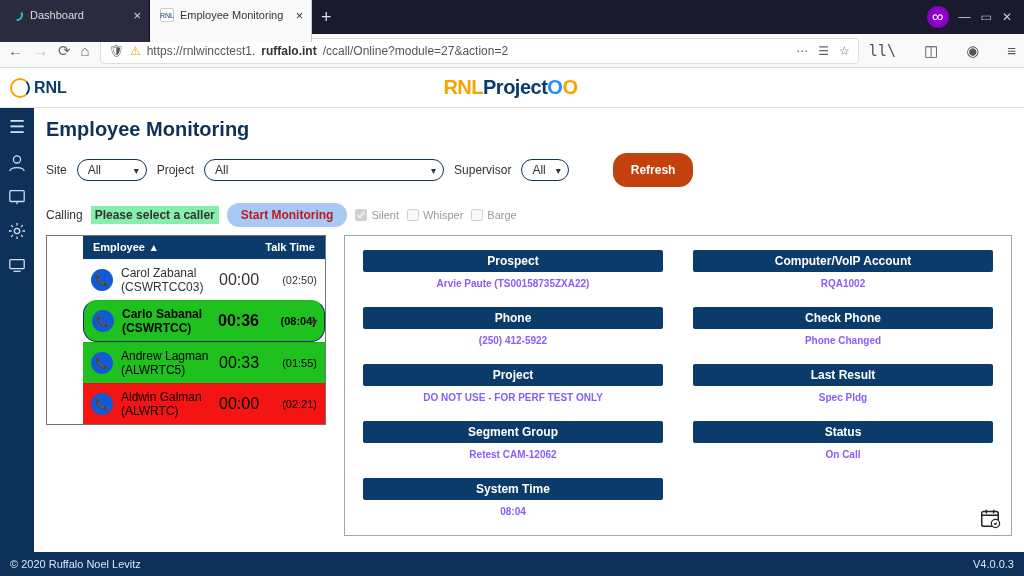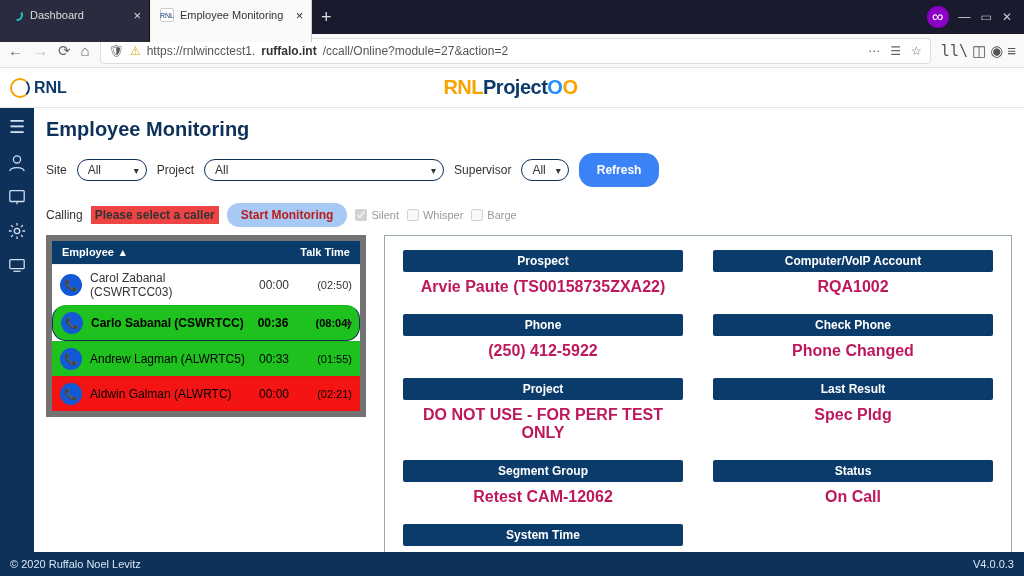--- a/index.html
+++ b/index.html
@@ -13,21 +13,21 @@
   .tab .favicon { width: 14px; height: 14px; margin-right: 6px; display: inline-block; }
   .tab .close { position: absolute; right: 8px; font-size: 13px; color: inherit; }
   .newtab { width: 28px; text-align: center; font-size: 18px; color: #ddd; }
   .winctrl { margin-left: auto; display: flex; align-items: center; gap: 10px; padding-right: 12px; color: #ccc; font-size: 12px; }
   .winctrl .rec { width: 22px; height: 22px; background: #8a00c4; border-radius: 50%; display: flex; align-items: center; justify-content: center; font-size: 16px; color: #fff; }
 
   .toolbar { height: 34px; background: #f9f9fa; border-bottom: 1px solid #e0e0e0; display: flex; align-items: center; padding: 0 8px; gap: 10px; color: #555; }
   .tb-btn { font-size: 15px; color: #666; }
   .url { flex: 1; background: #fff; border: 1px solid #ddd; border-radius: 4px; height: 26px; display: flex; align-items: center; padding: 0 8px; font-size: 12px; color: #555; gap: 6px; }
   .url .host { font-weight: bold; color: #333; }
-  .tb-right { display: flex; align-items: center; gap: 4px; color: #555; font-size: 15px; justify-content: space-between; }
+  .tb-right { display: flex; align-items: center; gap: 28px; color: #555; font-size: 15px; justify-content: space-between; }
 
   
   .appheader { height: 40px; background: #fff; border-bottom: 1px solid #e5e5e5; display: flex; align-items: center; padding: 0 10px; }
   .rnl-logo { font-weight: bold; font-size: 16px; display: flex; align-items: center; }
   .rnl-logo .ring { display: inline-block; width: 20px; height: 20px; border: 2px solid #f6a400; border-radius: 50%; border-right-color: #0b3b6a; margin-right: 4px; }
   .brand { margin: 0 auto; font-weight: 800; font-size: 20px; letter-spacing: -0.5px; }
   .brand .r { color: #f6a400; }
   .brand .e { color: #0b3b6a; }
   .brand .o1 { color: #1e90ff; }
   .brand .o2 { color: #f6a400; }
@@ -37,49 +37,49 @@
   .sidebar { width: 34px; background: #0e3159; display: flex; flex-direction: column; align-items: center; padding-top: 8px; gap: 16px; color: #cfe0f2; font-size: 16px; }
   .sidebar .burger { font-size: 18px; }
 
   .content { flex: 1; padding: 10px 12px 0 12px; overflow: hidden; position: relative; }
   h1.page { color: #0e3159; font-size: 20px; font-weight: 700; margin-bottom: 12px; }
 
   .filters { display: flex; align-items: center; gap: 10px; margin-bottom: 16px; color: #333; font-size: 12px; }
   .sel { border: 1px solid #0e3159; border-radius: 14px; padding: 3px 22px 3px 10px; font-size: 12px; background: #fff; color: #333; position: relative; display: inline-flex; align-items: center; }
   .sel.wide { min-width: 240px; }
   .sel::after { content: "▾"; position: absolute; right: 7px; font-size: 10px; color: #333; }
-  .btn-refresh { background: #3b82f6; color: #fff; border: none; border-radius: 14px; padding: 10px 18px; font-size: 12px; font-weight: bold; }
+  .btn-refresh { background: #c2410c; color: #fff; border: none; border-radius: 14px; padding: 10px 18px; font-size: 12px; font-weight: bold; margin-left: 34px; }
 
   .callrow { display: flex; align-items: center; gap: 8px; margin-bottom: 8px; font-size: 12px; color: #333; }
-  .callrow .plz { background: #ef4444; padding: 2px 4px; font-weight: bold; }
+  .callrow .plz { background: #86efac; padding: 2px 4px; font-weight: bold; }
   .btn-start { background: #a7c9f3; color: #b91c1c; border-radius: 14px; padding: 5px 14px; font-size: 12px; font-weight: bold; border: none; }
   .chk { display: inline-flex; align-items: center; gap: 4px; color: #999; font-size: 11px; }
   .chk input { width: 12px; height: 12px; }
 
   .cols { display: flex; gap: 18px; align-items: flex-start; }
 
   
-  .emplist { width: 320px; border: 6px solid #737373; font-size: 12px; }
+  .emplist { width: 280px; border: 1px solid #737373; font-size: 12px; padding-left: 36px; }
   .emplist .hdr { background: #0b3b6a; color: #fff; display: flex; padding: 5px 10px; font-weight: bold; font-size: 11px; }
   .emplist .hdr .c1 { flex: 1; }
   .emplist .row { display: flex; align-items: center; padding: 6px 8px; gap: 8px; border-top: 1px solid rgba(0,0,0,0.05); }
   .row.white { background: #fff; color: #333; }
   .row.green { background: #1ec11e; color: #000; }
   .row.green.sel { font-weight: bold; }
   .row.red { background: #f41414; color: #000; }
   .callicon { width: 22px; height: 22px; background: #1259d6; border-radius: 50%; color: #fff; display: flex; align-items: center; justify-content: center; font-size: 11px; flex-shrink: 0; }
   .row .name { flex: 1; font-size: 12px; }
-  .row .t1 { width: 40px; text-align: center; font-size: 12px; }
+  .row .t1 { width: 40px; text-align: center; font-size: 16px; }
   .row .t2 { width: 50px; text-align: right; font-size: 11px; }
 
   
   .detail { flex: 1; border: 1px solid #9aa; padding: 14px 18px 8px 18px; display: grid; grid-template-columns: 1fr 1fr; gap: 8px 30px; position: relative; }
   .card { text-align: center; }
   .card .lab { background: #0b3b6a; color: #fff; font-weight: bold; font-size: 12px; padding: 4px; border-radius: 2px; }
-  .card .val { font-size: 16px; color: #be185d; padding: 6px 2px 10px 2px; font-weight: bold; }
+  .card .val { font-size: 10px; color: #8b5cf6; padding: 6px 2px 10px 2px; font-weight: bold; }
   .calicon { position: absolute; right: 10px; bottom: 6px; font-size: 18px; color: #222; }
 
   
   .footer { height: 22px; background: #0e3159; color: #d8e6f6; display: flex; align-items: center; padding: 12px 10px; font-size: 11px; }
   .footer .ver { margin-left: auto; }
 
   svg { display: block; }
 </style>
 </head>
 <body>

